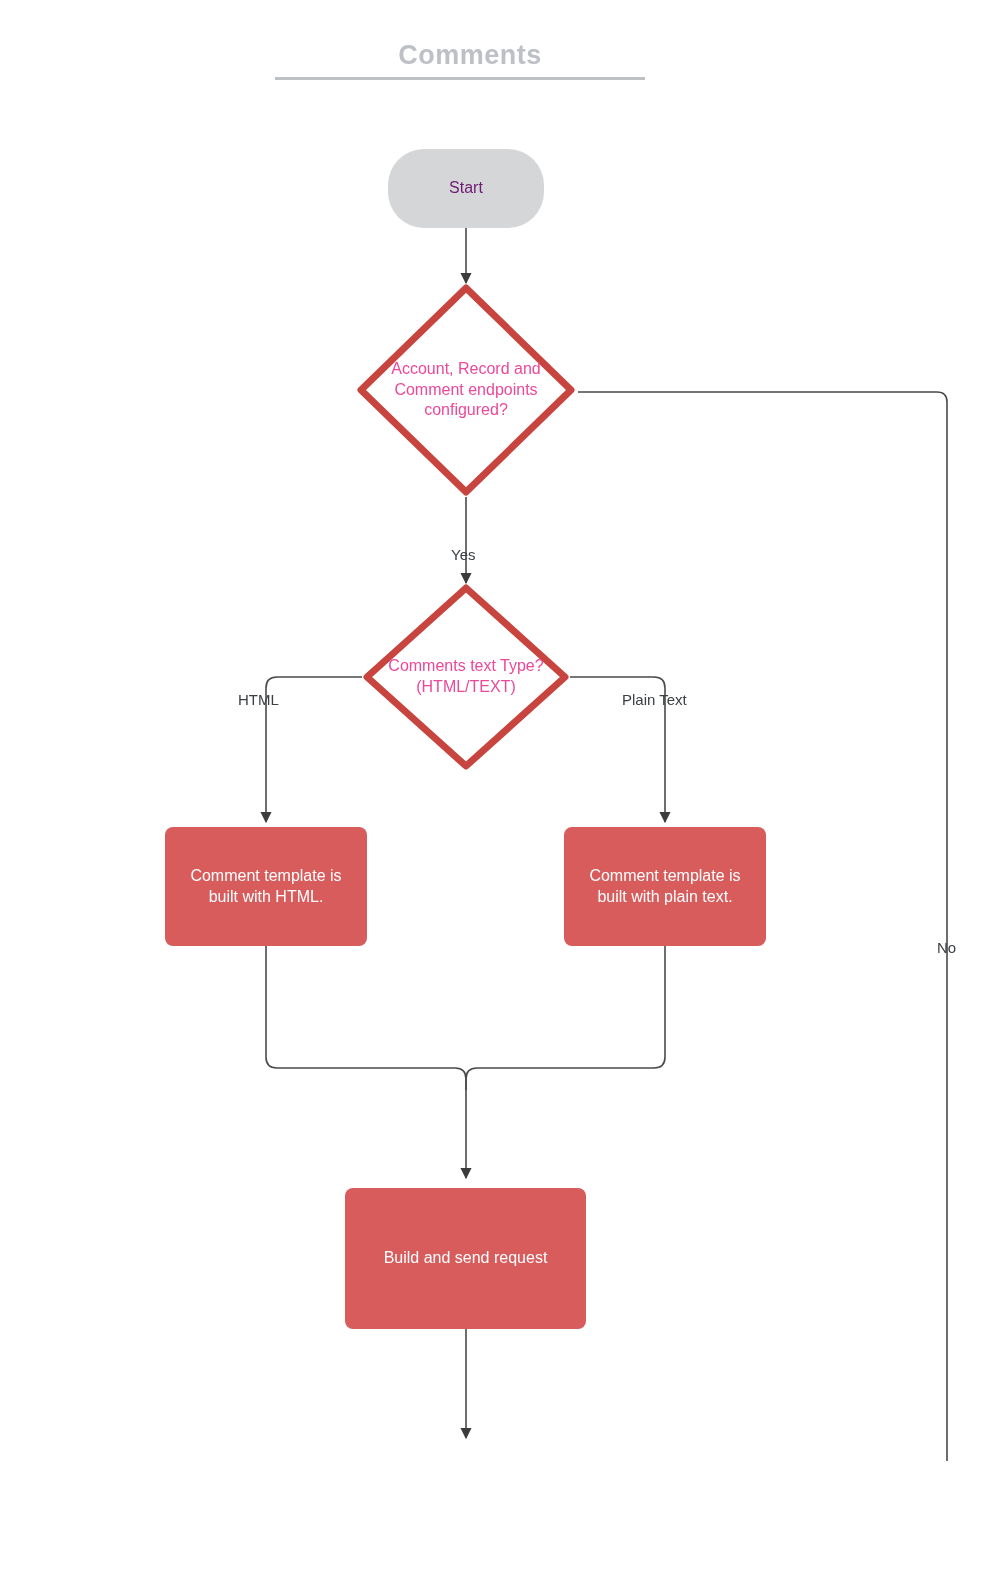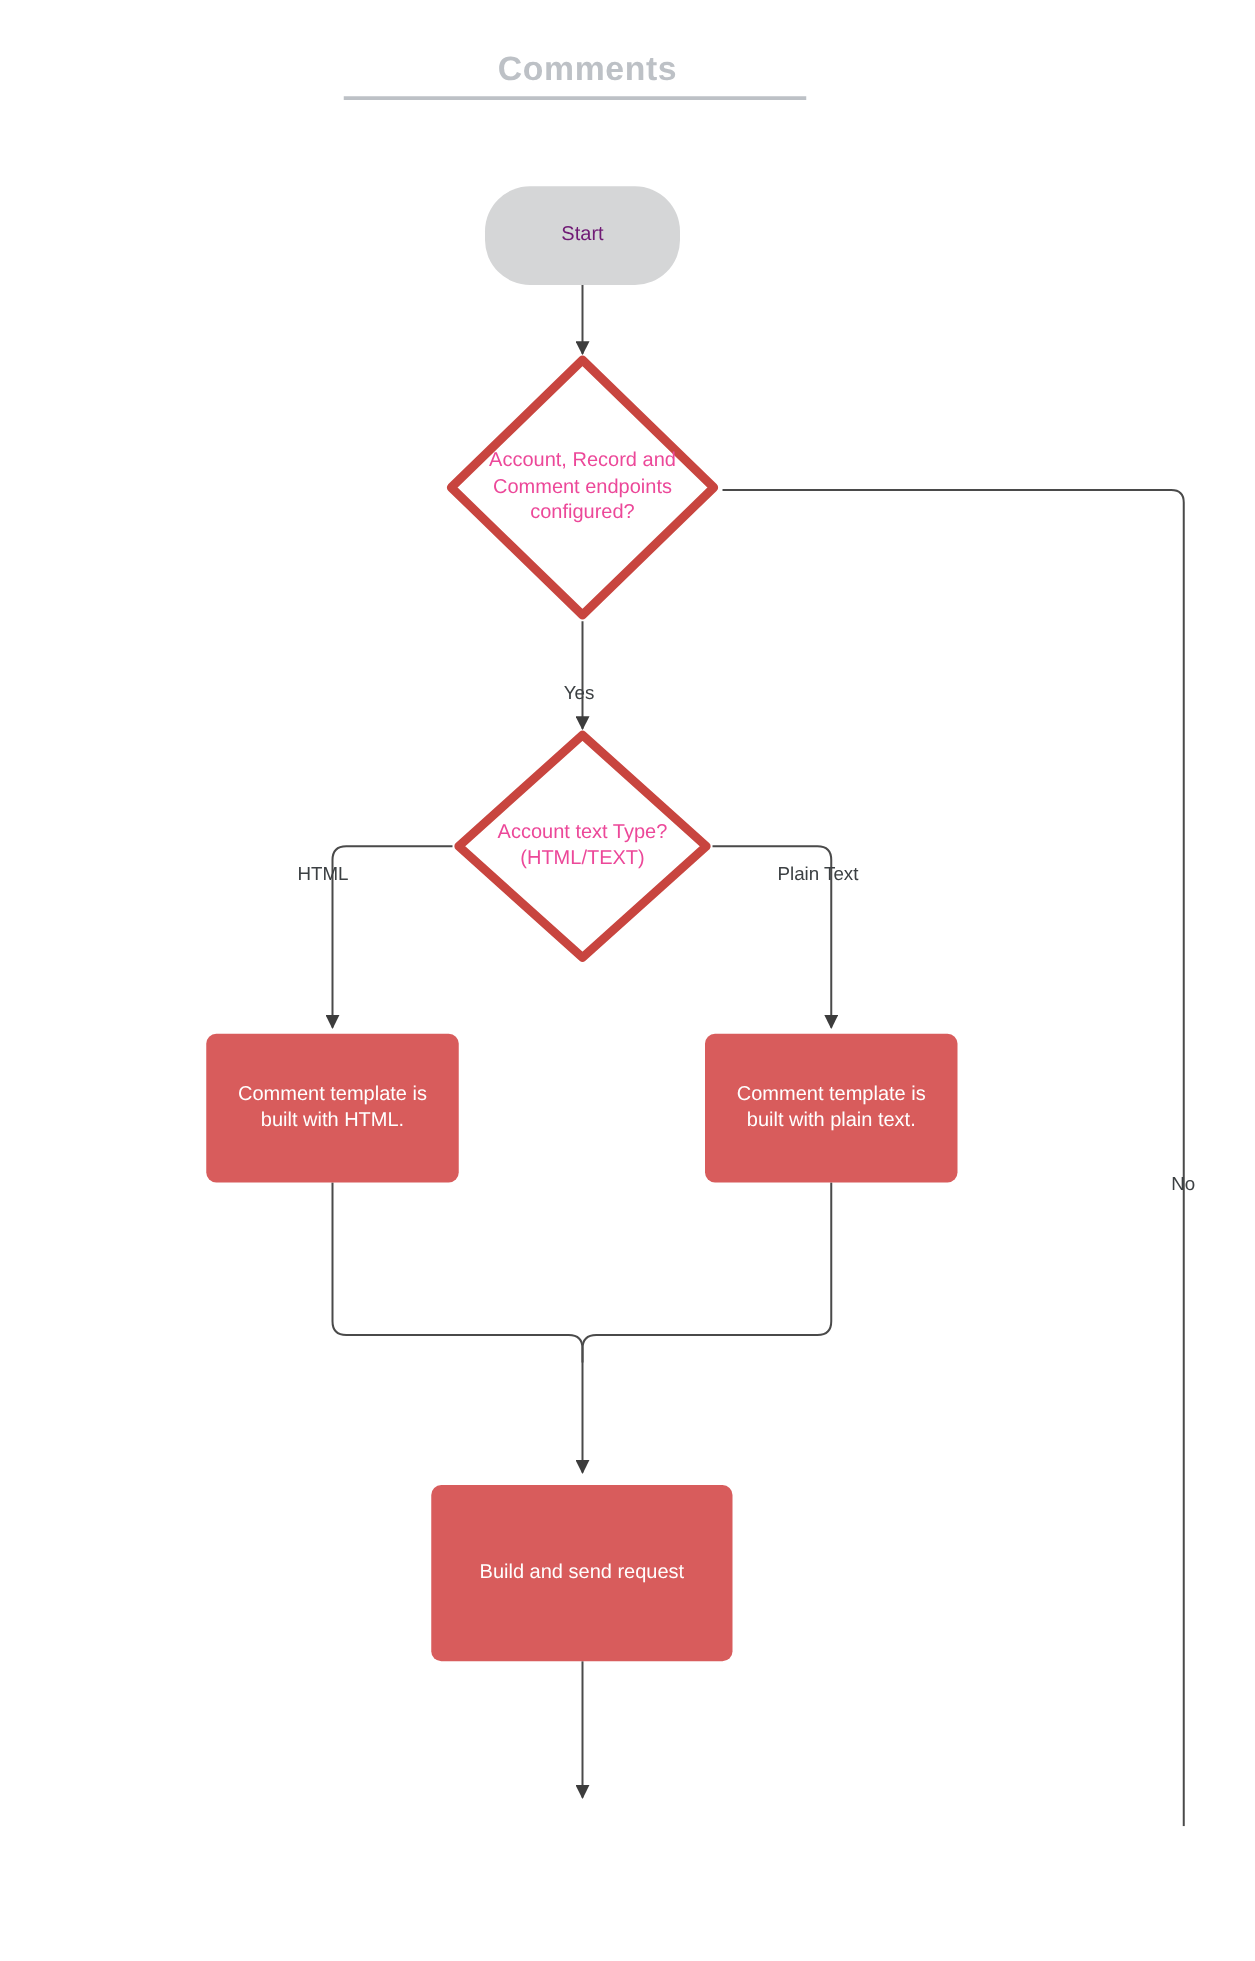--- a/index.html
+++ b/index.html
@@ -154,21 +154,21 @@
     </svg>
     <div class="decision-label">Account, Record and
 Comment endpoints
 configured?</div>
   </div>
 
   <div class="decision-wrap" style="left:362px; top:583px; width:208px; height:188px;">
     <svg class="decision-shape" viewBox="0 0 208 188" preserveAspectRatio="none">
       <polygon points="104,5 203,94 104,183 5,94" fill="#ffffff" stroke="#c8453f" stroke-width="7" stroke-linejoin="round"></polygon>
     </svg>
-    <div class="decision-label">Account text Type?
+    <div class="decision-label">Comments text Type?
 (HTML/TEXT)</div>
   </div>
 
   <div class="node process" style="left:165px; top:827px; width:202px; height:119px;">
     <span>Comment  template is built with HTML.</span>
   </div>
 
   <div class="node process" style="left:564px; top:827px; width:202px; height:119px;">
     <span>Comment  template is built with plain text.</span>
   </div>

